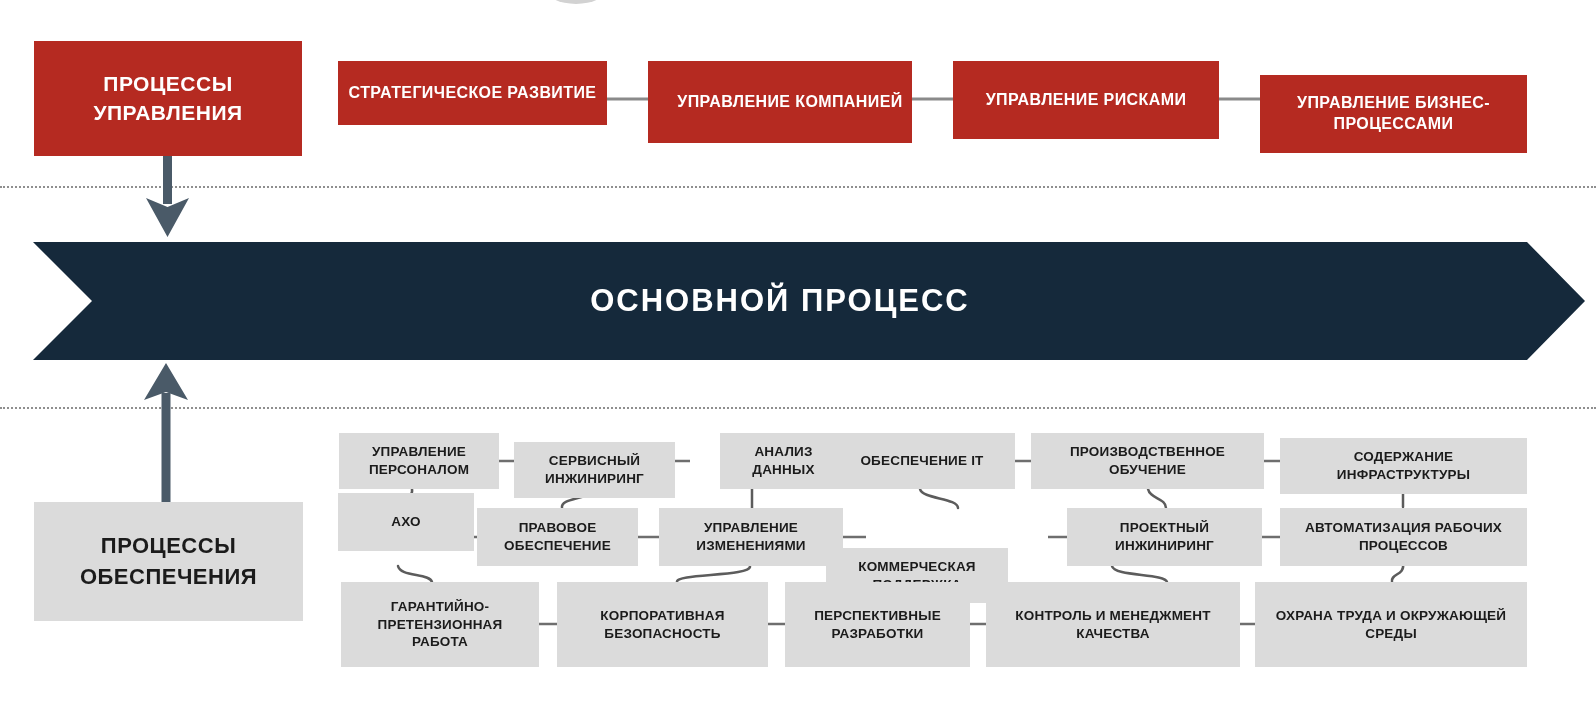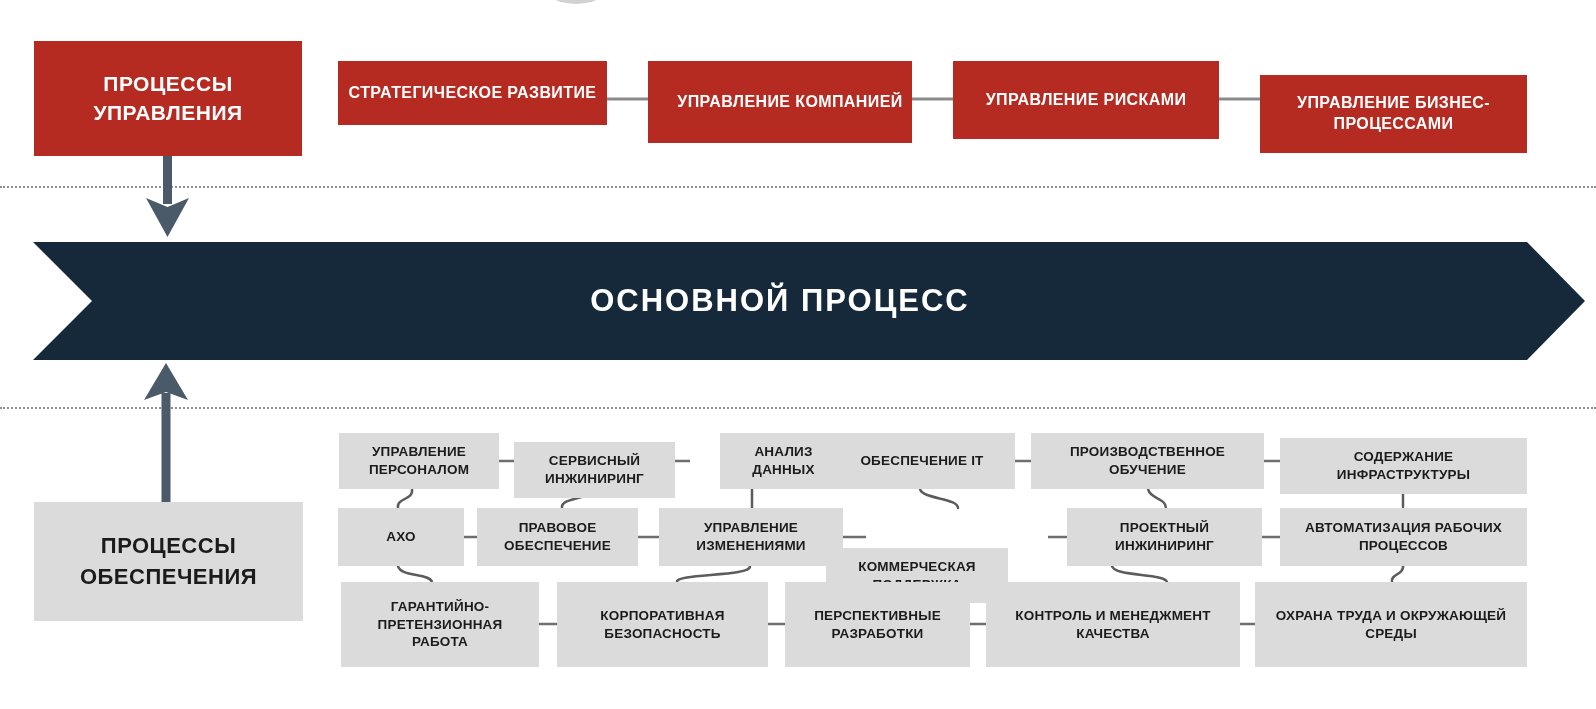--- a/index.html
+++ b/index.html
@@ -126,21 +126,21 @@
   <div class="box gray node" style="left:829px;top:433px;width:186px;height:56px;">
     <span>ОБЕСПЕЧЕНИЕ IT</span>
   </div>
   <div class="box gray node" style="left:1031px;top:433px;width:233px;height:56px;">
     <span>ПРОИЗВОДСТВЕННОЕ ОБУЧЕНИЕ</span>
   </div>
   <div class="box gray node" style="left:1280px;top:438px;width:247px;height:56px;">
     <span>СОДЕРЖАНИЕ ИНФРАСТРУКТУРЫ</span>
   </div>
 
-  <div class="box gray node" style="left:338px;top:508px;width:126px;height:58px;">
+  <div class="box gray node" style="left:338px;top:493px;width:136px;height:58px;">
     <span>АХО</span>
   </div>
   <div class="box gray node" style="left:477px;top:508px;width:161px;height:58px;">
     <span>ПРАВОВОЕ ОБЕСПЕЧЕНИЕ</span>
   </div>
   <div class="box gray node" style="left:659px;top:508px;width:184px;height:58px;">
     <span>УПРАВЛЕНИЕ ИЗМЕНЕНИЯМИ</span>
   </div>
   <div class="box gray node" style="left:826px;top:508px;width:182px;height:55px;margin-top:40px;">
     <span>КОММЕРЧЕСКАЯ ПОДДЕРЖКА</span>

